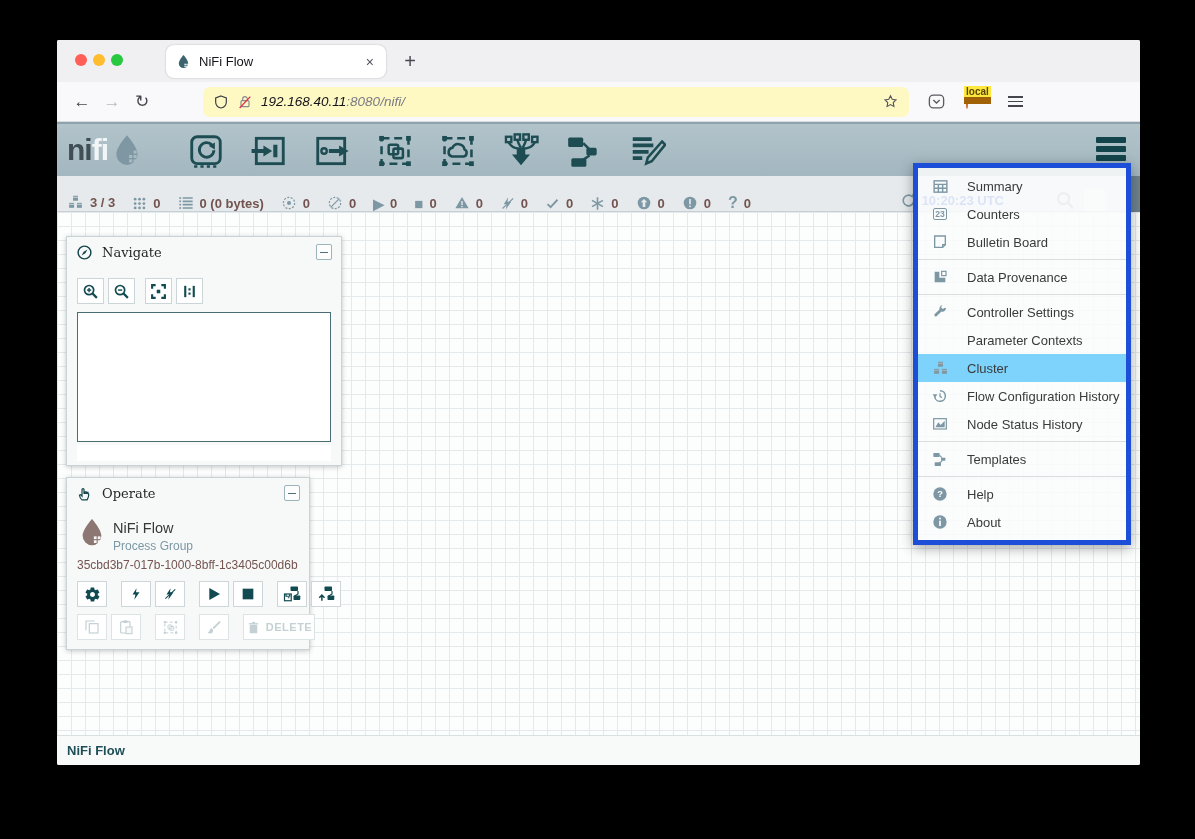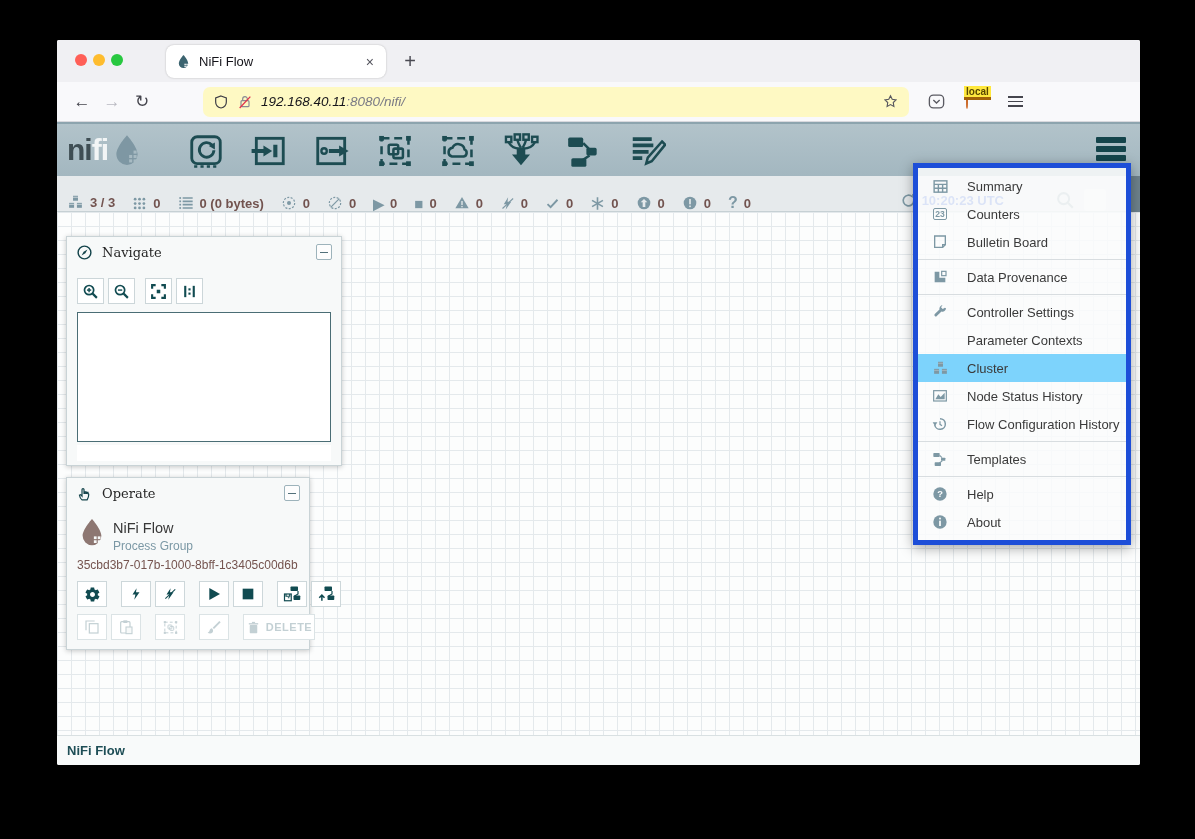--- a/index.html
+++ b/index.html
@@ -17,21 +17,21 @@
   .navbar { position:absolute; left:0; top:42px; width:100%; height:40px; background:#f9f9fb; border-bottom:1px solid #d9d9de; display:flex; align-items:center; }
   .nav-ico { font-size:17px; color:#45454d; width:30px; text-align:center; }
   .nav-ico.disabled { color:#b9b9c1; }
   .nav-back{margin-left:10px;} 
   .urlbar { margin-left:46px; width:706px; height:30px; background:#fef9c3; border-radius:7px; display:flex; align-items:center; padding:0 10px;font-style:italic; }
   .url-text { font-size:13.5px; margin-left:8px; flex:1; }
   .url-host { color:#15141a; } .url-rest { color:#7a7a85; }
   .toolbar-right { display:flex; align-items:center; margin-left:18px; gap:20px; }
   .avatar-wrap { position:relative; width:22px; height:22px; }
   .avatar { width:20px; height:20px; border-radius:50%; background:#e8813c; border:1px solid #c96a2b; margin-top:4px; }
-  .local-badge { position:absolute; top:-5px; left:-2px; background:#ffe83d; color:#5a4800; font-size:10px; font-weight:bold; padding:0 2px; border-bottom:3px solid #a16207; }
+  .local-badge { position:absolute; top:-5px; left:-2px; background:#ffe83d; color:#5a4800; font-size:10px; font-weight:bold; padding:0 2px; border-bottom:7px solid #a16207; }
   .ham-browser { display:flex; flex-direction:column; gap:3px; margin-right:6px;}
   .ham-browser i { display:block; width:15px; height:1.6px; background:#45454d; }
 
   
   .nifi-header { position:absolute; left:0; top:82px; width:100%; height:54px; background:linear-gradient(180deg,#b2c3ca 0%,#a3b7c0 100%); border-top:2px solid #8da4ae; }
   .logo { position:absolute; left:10px; top:9px; display:flex; align-items:center; font-weight:bold; font-size:30px; letter-spacing:-1px; }
   .logo .ni { color:#3f4e54; } .logo .fi { color:#f2f5f6; }
   .drag-icons { position:absolute; left:130px; top:0; height:54px; display:flex; align-items:center; gap:25px; }
   .drag-icons svg { color:#1d4c52; }
   .ham-nifi { position:absolute; right:14px; top:13px; display:flex; flex-direction:column; gap:3.5px; cursor:pointer; }
@@ -634,35 +634,35 @@
               <line x1="3" y1="14.6" x2="10" y2="14.6"></line>
               <line x1="14" y1="14.6" x2="21" y2="14.6"></line>
             </g>
           </svg>
         </span>
       <span class="m-label">Cluster</span>
     </div>
     <div class="m-row">
       <span class="m-ico">
           <svg width="16" height="16" viewBox="0 0 24 24">
-            <rect x="2.5" y="4" width="19" height="15.5" fill="none" stroke="currentColor" stroke-width="1.8"></rect>
-            <polygon points="5,17 9.5,9.5 13,13.5 19,7 19,17" fill="currentColor"></polygon>
-          </svg>
-        </span>
-      <span class="m-label">Node Status History</span>
-    </div>
-    <div class="m-row">
-      <span class="m-ico">
-          <svg width="16" height="16" viewBox="0 0 24 24">
             <path d="M12 4a8 8 0 1 1-7.9 9.3" fill="none" stroke="currentColor" stroke-width="2.2"></path>
             <polygon points="1,9.5 8,9.5 4.5,15" fill="currentColor"></polygon>
             <path d="M12 8v4.5l3 2" fill="none" stroke="currentColor" stroke-width="1.8"></path>
           </svg>
         </span>
       <span class="m-label">Flow Configuration History</span>
+    </div>
+    <div class="m-row">
+      <span class="m-ico">
+          <svg width="16" height="16" viewBox="0 0 24 24">
+            <rect x="2.5" y="4" width="19" height="15.5" fill="none" stroke="currentColor" stroke-width="1.8"></rect>
+            <polygon points="5,17 9.5,9.5 13,13.5 19,7 19,17" fill="currentColor"></polygon>
+          </svg>
+        </span>
+      <span class="m-label">Node Status History</span>
     </div>
     <div class="m-sep"></div>
     <div class="m-row">
       <span class="m-ico">
           <svg width="16" height="16" viewBox="0 0 24 24">
             <g fill="currentColor">
               <rect x="2" y="3" width="9.5" height="6" rx="1"></rect>
               <rect x="13.5" y="10" width="6.5" height="4.8" rx="1"></rect>
               <rect x="4" y="17" width="9.5" height="5.5" rx="1"></rect>
             </g>

